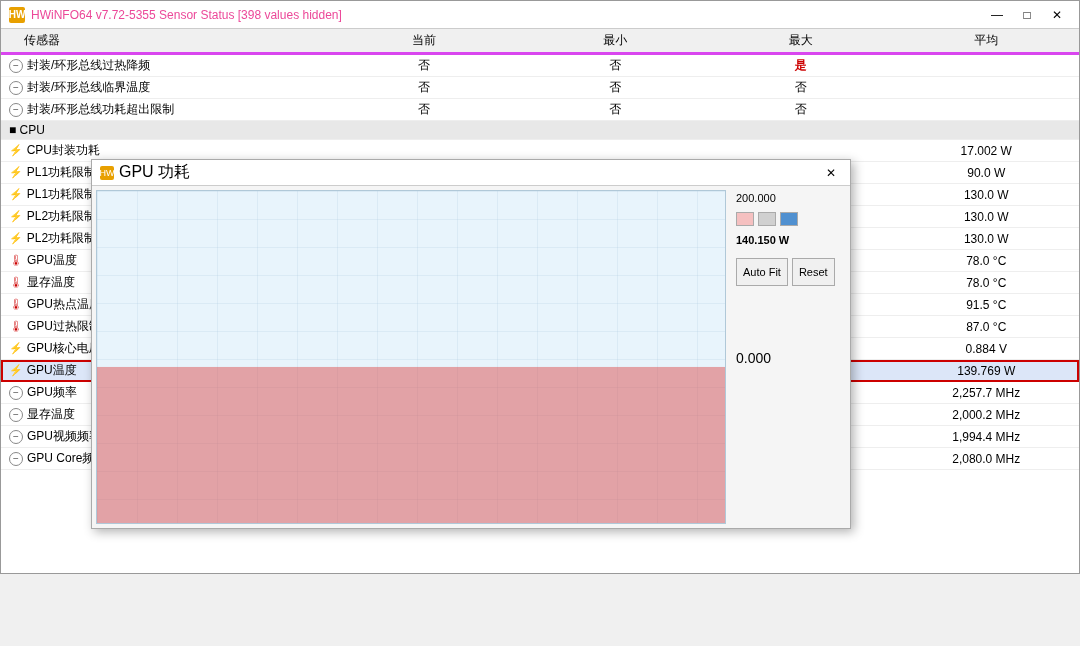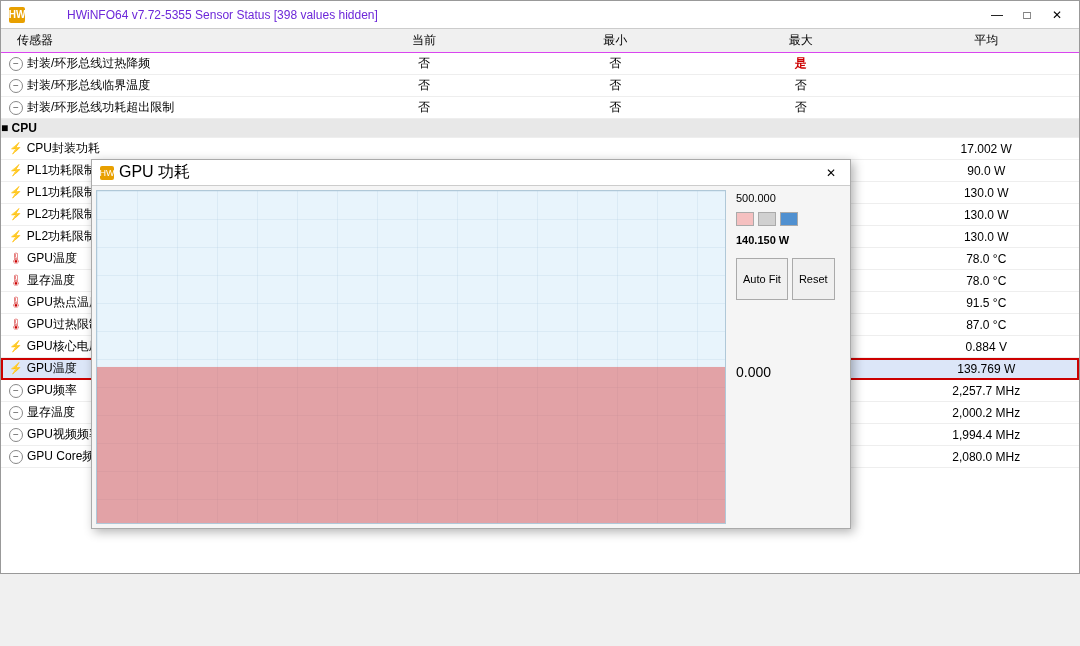--- a/index.html
+++ b/index.html
@@ -46,22 +46,21 @@
       display: flex;
       align-items: center;
       justify-content: center;
       font-size: 10px;
       color: white;
       font-weight: bold;
     }
 
     .title-bar-text {
       font-size: 12px;
-      color: #6d28d9;
-      margin-left: 36px;
+      color: #ec4899;
     }
 
     .title-bar-controls {
       display: flex;
       gap: 2px;
     }
 
     .title-btn {
       width: 28px;
       height: 20px;
@@ -82,41 +81,41 @@
     }
 
     .sensor-table {
       width: 100%;
       border-collapse: collapse;
       font-size: 12px;
     }
 
     .sensor-table th {
       background: #f0f0f0;
-      padding: 3px 16px;
+      padding: 3px 23px;
       text-align: left;
       font-weight: normal;
-      border-bottom: 1px solid #d946ef;
+      border-bottom: 3px solid #d946ef;
       color: #000;
     }
 
     .sensor-table th.right { text-align: center; }
 
     .sensor-table td {
       padding: 2px 8px;
       border-bottom: 1px solid #eee;
       white-space: nowrap;
     }
 
     .sensor-table td.center { text-align: center; }
 
     .row-section-header td {
       background: #e8e8e8;
-      font-weight: bold;
-      padding: 2px 0;
+      font-weight: normal;
+      padding: 2px 8px;
     }
 
     .row-highlighted td {
       background: #dce6f8;
     }
 
     .icon-minus {
       display: inline-block;
       width: 14px;
       height: 14px;
@@ -249,21 +248,21 @@
       font-weight: bold;
     }
 
     .chart-buttons {
       display: flex;
       gap: 4px;
       margin-top: 8px;
     }
 
     .chart-btn {
-      padding: 14px 6px;
+      padding: 7px 6px;
       font-size: 11px;
       border: 1px solid #aaa;
       background: #f0f0f0;
       cursor: pointer;
     }
 
     .chart-zero-label {
       font-size: 14px;
       color: #000;
       margin-top: auto;
@@ -475,21 +474,21 @@
             <rect width="100%" height="100%" fill="url(#vgrid)"></rect>
             <rect width="100%" height="100%" fill="url(#hgrid)"></rect>
 
             <rect x="0" y="53%" width="100%" height="47%" fill="rgba(220,80,80,0.5)"></rect>
 
             <polyline fill="none" stroke="#cc2020" stroke-width="1" points="0,53% 20,52% 40,54% 60,52% 80,53% 100,51% 120,53% 140,52% 160,54% 180,52% 200,53% 220,51% 240,53% 260,52% 280,54% 300,52% 320,53% 340,51% 360,53% 380,52% 400,54% 420,52% 440,53% 460,51% 480,53% 500,52% 520,54% 540,52% 560,53% 580,51% 600,53% 620,52% 640,53%"></polyline>
           </svg>
         </div>
 
         <div class="chart-right-panel">
-          <span class="chart-scale-label">500.000</span>
+          <span class="chart-scale-label">200.000</span>
           <div class="chart-color-boxes">
             <div class="color-box" style="background:#f5c0c0;"></div>
             <div class="color-box" style="background:#d0d0d0;"></div>
             <div class="color-box" style="background:#5090d0;"></div>
           </div>
           <span class="chart-current-label">140.150 W</span>
           <div class="chart-buttons">
             <button class="chart-btn">Auto Fit</button>
             <button class="chart-btn">Reset</button>
           </div>

